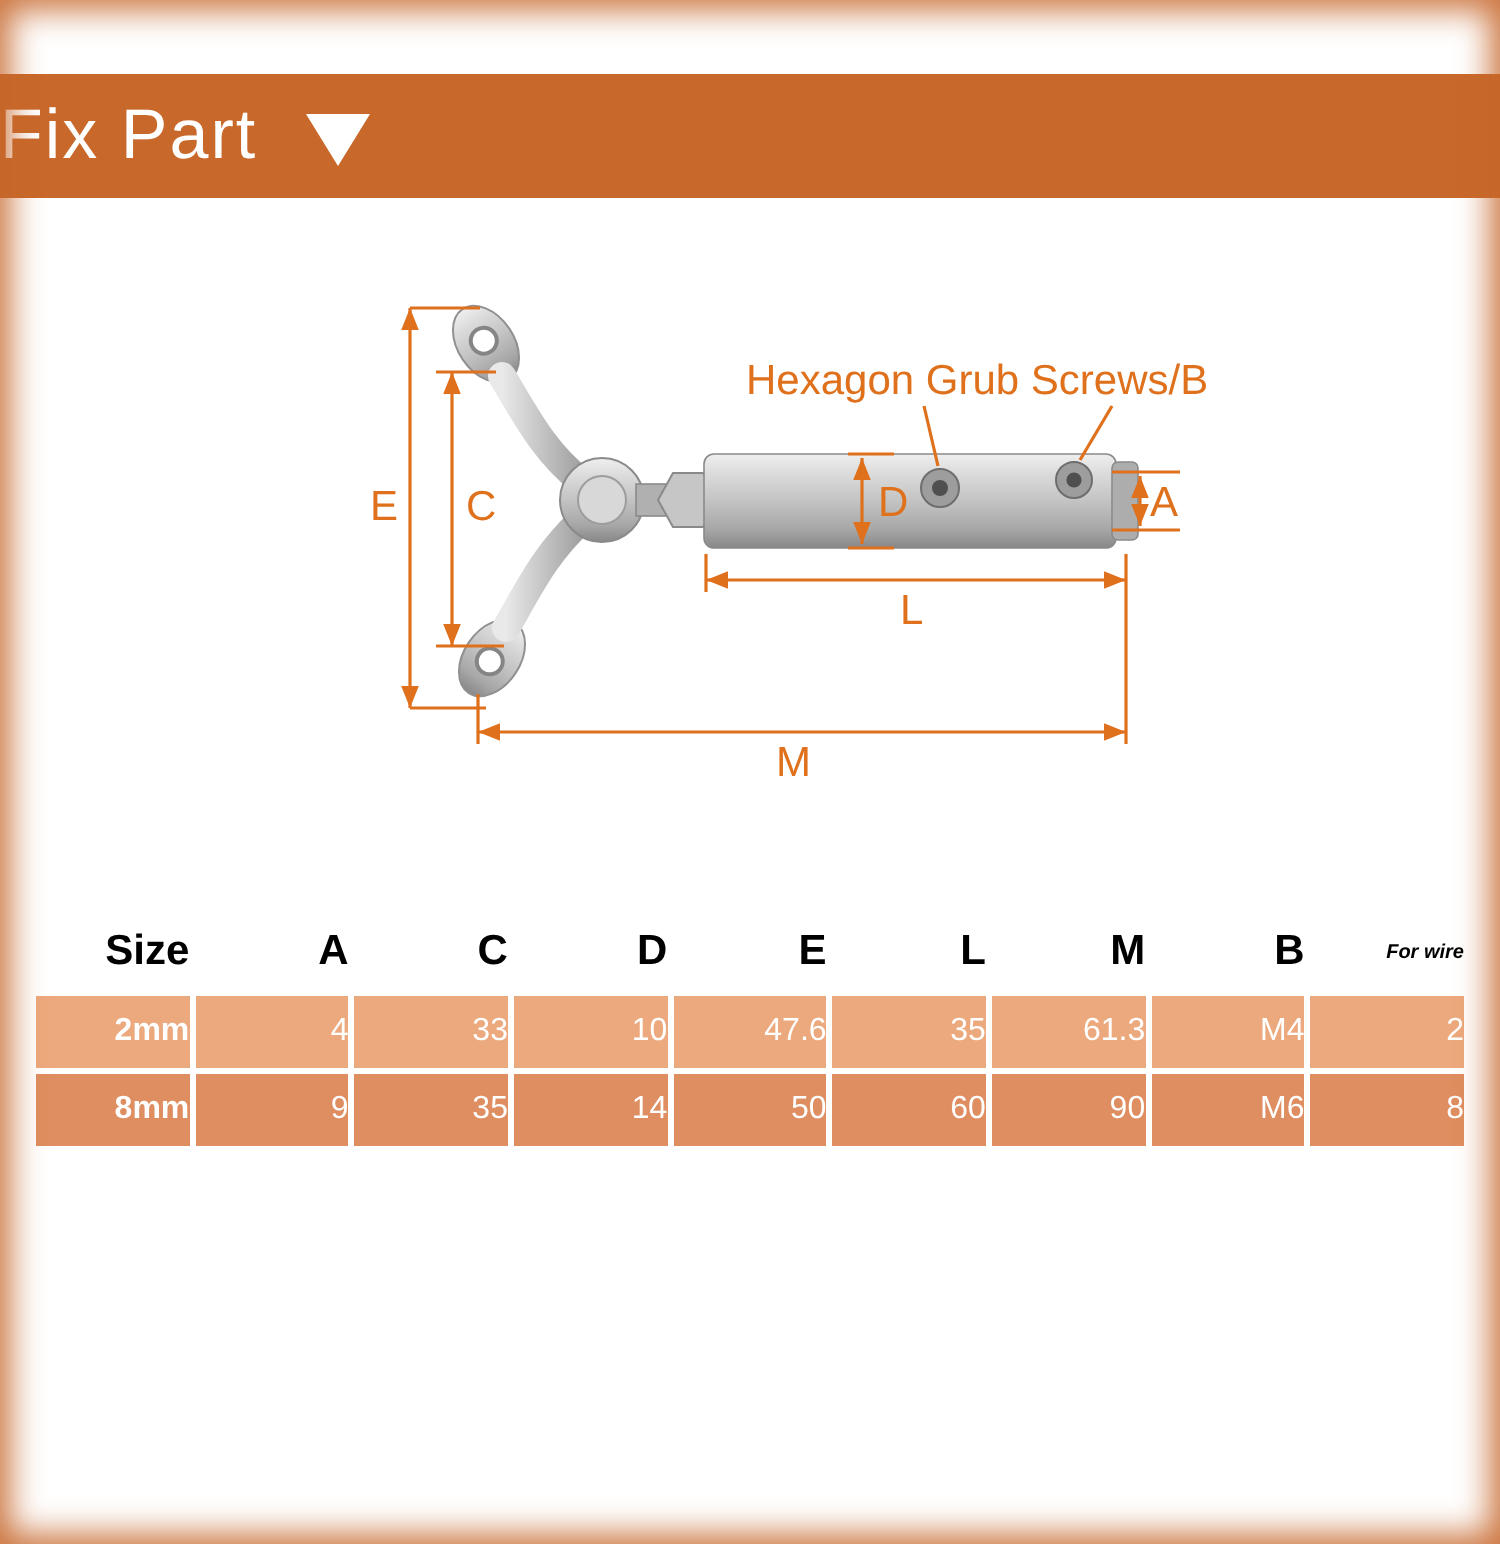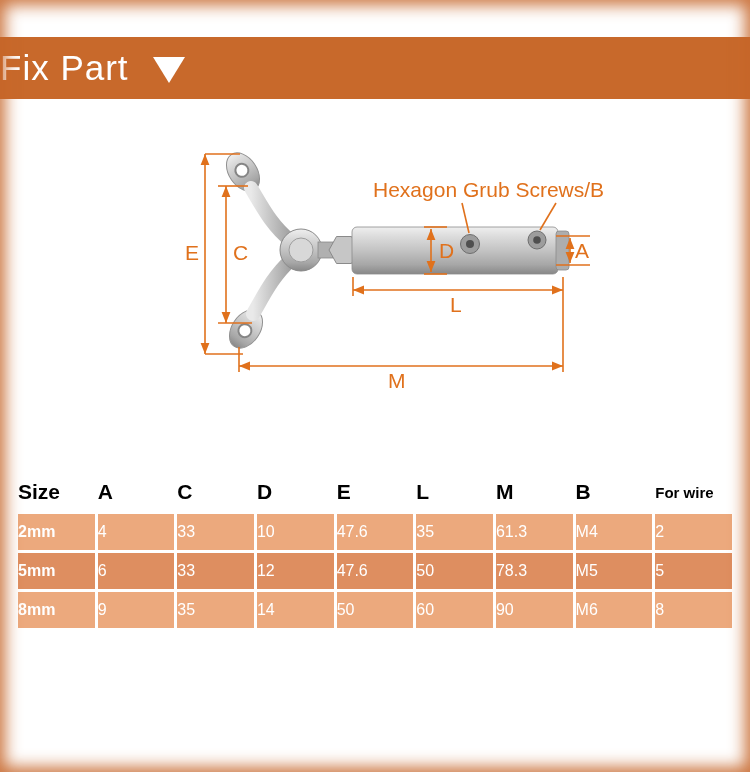--- a/index.html
+++ b/index.html
@@ -29,29 +29,29 @@
 
   
   .diagram { position:absolute; top:100px; left:0; }
   .dim { stroke:var(--annotation); stroke-width:1.6; fill:none; }
   .arrowhead { fill:var(--annotation); }
   .dim-label { fill:var(--annotation); font-size:21px; }
   .callout { fill:var(--annotation); font-size:21px; }
 
   
   .size-table {
-    position:absolute; top:470px; left:15px; width:720px;
-    border-collapse:collapse; table-layout:fixed; text-align:left;
+    position:absolute; top:454px; left:15px; width:720px;
+    border-collapse:collapse; table-layout:fixed; text-align:right;
   }
   .size-table th, .size-table td { border:3px solid #fff; padding:0; }
   .size-table thead th {
     background:#fff; color:var(--header-text);
     font-size:21px; font-weight:bold; height:38px;
   }
-  .size-table thead th:last-child { font-size:15px; }
+  .size-table thead th:last-child { font-size:10px;font-style:italic; }
   .size-table tbody td { color:var(--cell-text); font-size:16px; height:36px; }
   .size-table tbody td:first-child { font-weight:bold; }
   .size-table tbody tr:nth-child(odd) td { background:var(--row-light); }
   .size-table tbody tr:nth-child(even) td { background:var(--row-dark); }
 
   .unit {
     position:absolute; top:726px; right:40px;
     color:var(--annotation); font-size:22px;margin-top:44px;
   }
 </style>
@@ -174,31 +174,20 @@
           <td>4</td>
           <td>33</td>
           <td>10</td>
           <td>47.6</td>
           <td>35</td>
           <td>61.3</td>
           <td>M4</td>
           <td>2</td>
         </tr>
         <tr>
-          <td>5mm</td>
-          <td>6</td>
-          <td>33</td>
-          <td>12</td>
-          <td>47.6</td>
-          <td>50</td>
-          <td>78.3</td>
-          <td>M5</td>
-          <td>5</td>
-        </tr>
-        <tr>
           <td>8mm</td>
           <td>9</td>
           <td>35</td>
           <td>14</td>
           <td>50</td>
           <td>60</td>
           <td>90</td>
           <td>M6</td>
           <td>8</td>
         </tr>

